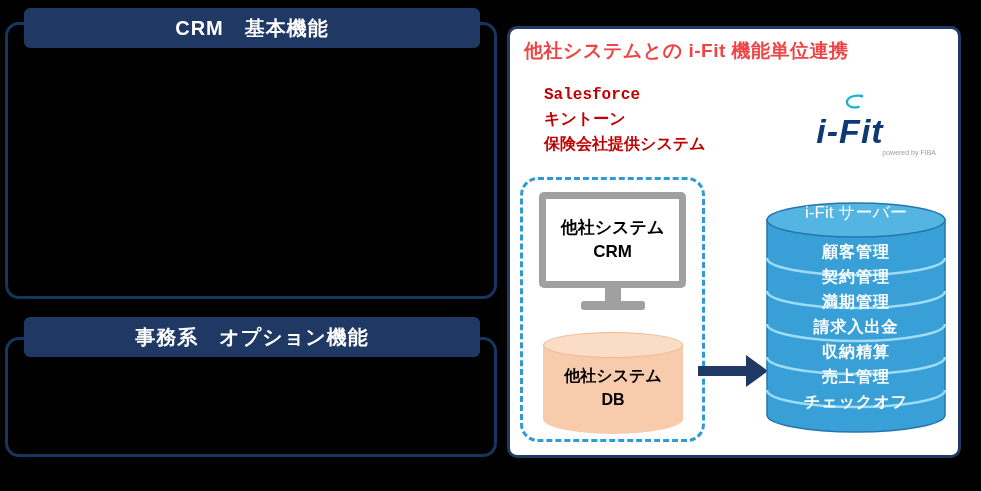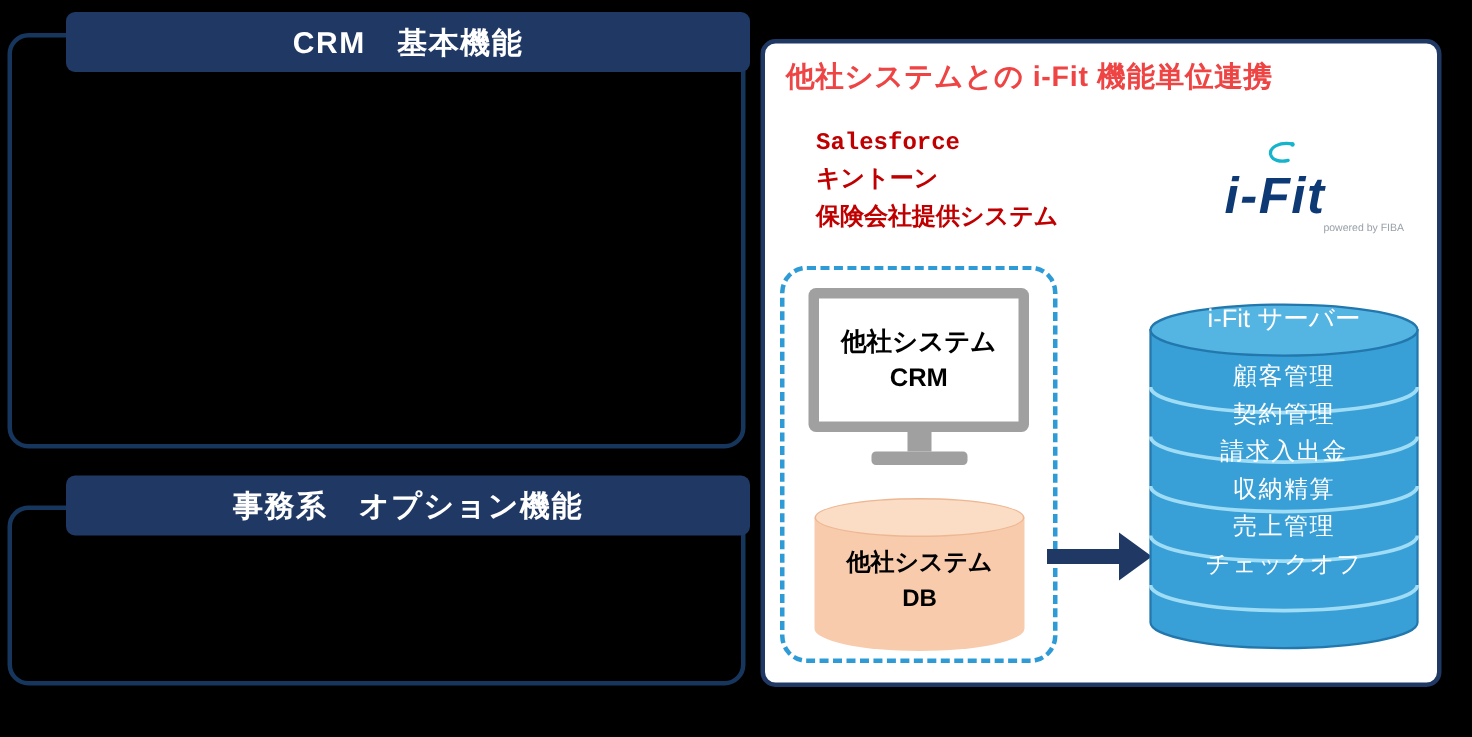--- a/index.html
+++ b/index.html
@@ -4,21 +4,21 @@
 <style>
   html,body { margin:0; padding:0; background:#000; }
   body { font-family:"Liberation Sans","DejaVu Sans",sans-serif; }
   .stage { position:relative; width:981px; height:491px; background:#000; overflow:hidden; }
 
   
   .outline-box { position:absolute; border:3px solid #17365d; border-radius:14px; background:#000; box-sizing:border-box; }
   .box1 { left:5px; top:22px; width:492px; height:277px; }
   .box2 { left:5px; top:337px; width:492px; height:120px; }
 
-  .header-bar { position:absolute; background:#1f3864; border-radius:6px; display:flex; align-items:center; justify-content:center;margin-left:20px; }
+  .header-bar { position:absolute; background:#1f3864; border-radius:6px; display:flex; align-items:center; justify-content:center; }
   .header1 { left:24px; top:8px; width:456px; height:40px; }
   .header2 { left:24px; top:317px; width:456px; height:40px; }
   .header-bar span { color:#fff; font-weight:bold; font-size:20px; letter-spacing:1px; }
 
   
   .panel { position:absolute; left:507px; top:26px; width:448px; height:426px; background:#fff; border:3px solid #1f3864; border-radius:10px; }
   .panel-title { position:absolute; left:14px; top:9px; font-size:19px; font-weight:bold; color:#ef4444; letter-spacing:0.5px; white-space:nowrap; }
   .ext-list { position:absolute; left:34px; top:54px;font-family:Liberation Mono, monospace; }
   .ext-item { font-size:16px; font-weight:bold; color:#c00000; line-height:25px; white-space:nowrap; }
 
@@ -44,21 +44,21 @@
   .db-label div { font-weight:bold; font-size:16px; line-height:24px; color:#000; }
 
   .arrow { position:absolute; left:188px; top:326px; width:70px; height:32px; }
   .arrow-shaft { position:absolute; left:0; top:11px; width:48px; height:10px; background:#1f3864; }
   .arrow-head { position:absolute; left:48px; top:0; width:0; height:0; border-left:22px solid #1f3864; border-top:16px solid transparent; border-bottom:16px solid transparent; }
 
   .server { position:absolute; left:256px; top:163px; width:180px; height:250px; }
   .server svg { position:absolute; left:0; top:0; }
   .server-title { position:absolute; left:0; top:9px; width:100%; text-align:center; color:#fff; font-weight:normal; font-size:17px; }
   .server-functions { position:absolute; left:0; top:47px; width:100%; text-align:center; }
-  .server-functions div { color:#fff; font-weight:normal; font-size:16px; line-height:25px; letter-spacing:1px; }
+  .server-functions div { color:#fff; font-weight:bold; font-size:16px; line-height:25px; letter-spacing:1px; }
 </style>
 </head>
 <body>
 
 <div class="stage">
 
   <div class="outline-box box1"></div>
   <div class="header-bar header1">
     <span>CRM　基本機能</span>
   </div>
@@ -122,20 +122,21 @@
         <path d="M1,99  A89,17 0 0 0 179,99" fill="none" stroke="#9fdcf5" stroke-width="2.5"></path>
         <path d="M1,132 A89,17 0 0 0 179,132" fill="none" stroke="#9fdcf5" stroke-width="2.5"></path>
         <path d="M1,165 A89,17 0 0 0 179,165" fill="none" stroke="#9fdcf5" stroke-width="2.5"></path>
         <path d="M1,198 A89,17 0 0 0 179,198" fill="none" stroke="#9fdcf5" stroke-width="2.5"></path>
         <ellipse cx="90" cy="28" rx="89" ry="17" fill="#54b4e2" stroke="#2277ad" stroke-width="1.5"></ellipse>
       </svg>
       <div class="server-title">i-Fit サーバー</div>
       <div class="server-functions">
         <div>顧客管理</div>
         <div>契約管理</div>
+        <div>満期管理</div>
         <div>請求入出金</div>
         <div>収納精算</div>
         <div>売上管理</div>
         <div>チェックオフ</div>
       </div>
     </div>
 
   </div>
 </div>
 

